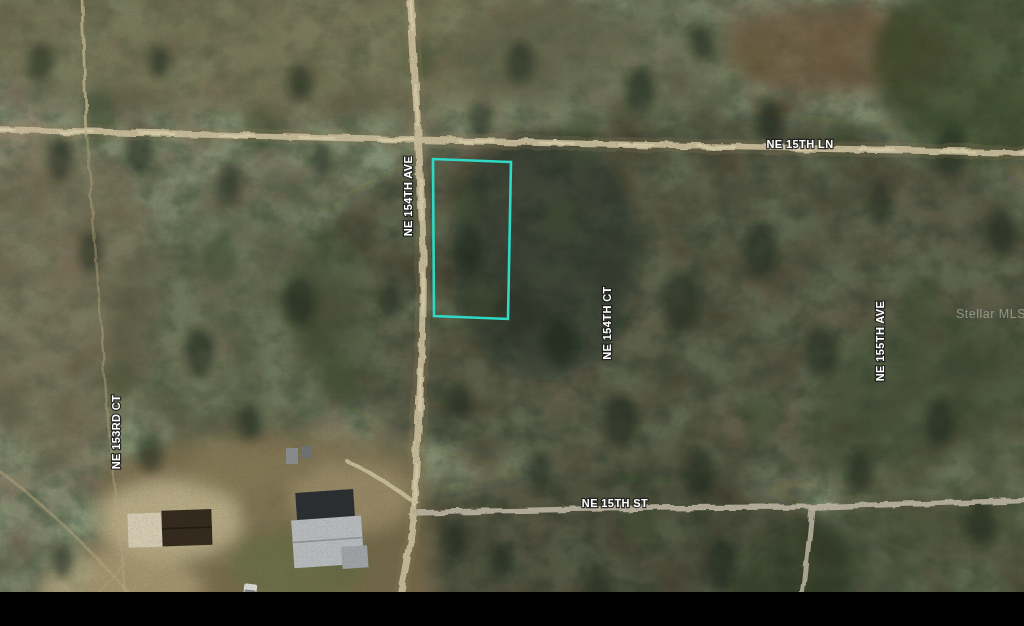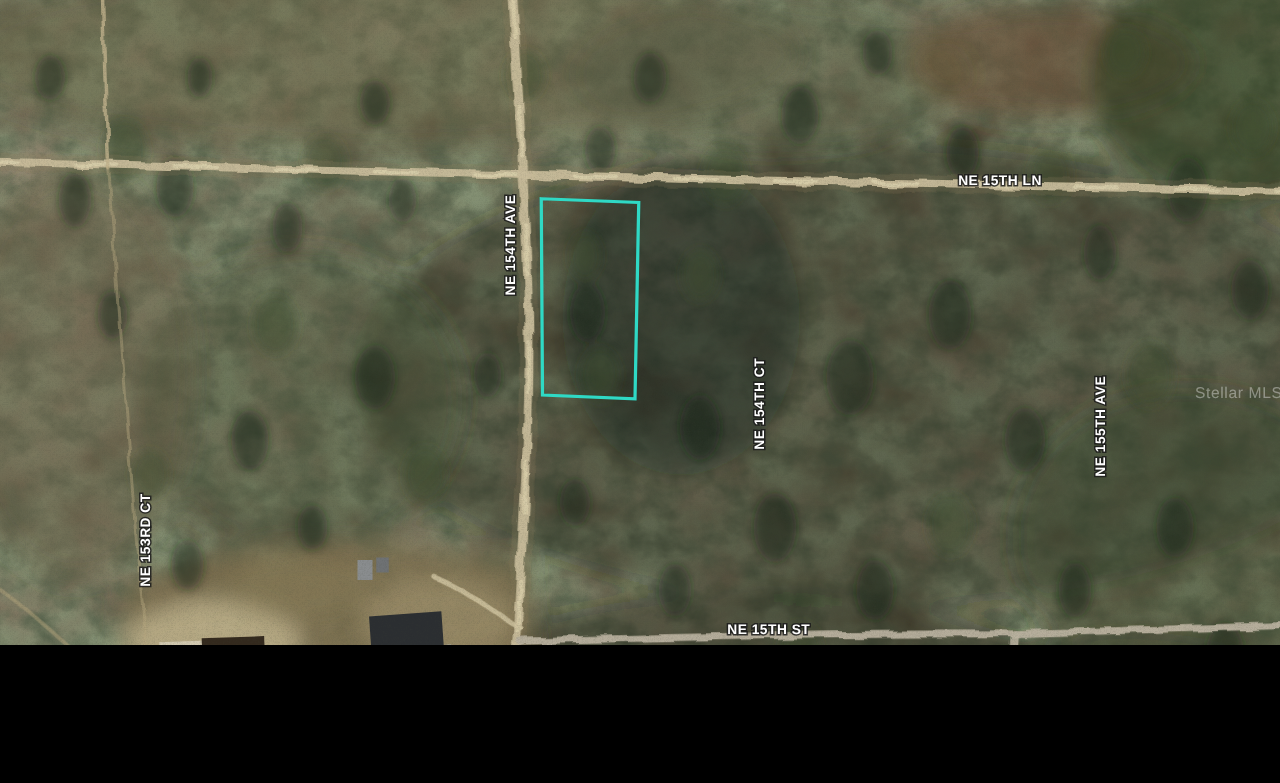--- a/index.html
+++ b/index.html
@@ -1,19 +1,19 @@
 <!DOCTYPE html>
 <html><head>
 <meta charset="utf-8">
 <style>
   html, body { margin: 0; padding: 0; background: #000; }
   .screen {
     position: relative;
     width: 1024px;
-    height: 516px;
+    height: 592px;
     overflow: hidden;
     font-family: "Liberation Sans", sans-serif;
   }
   .screen svg { display: block; }
   .street-label {
     font-family: "Liberation Sans", sans-serif;
     font-size: 11px;
     font-weight: 700;
     letter-spacing: 0.4px;
     fill: #ffffff;

